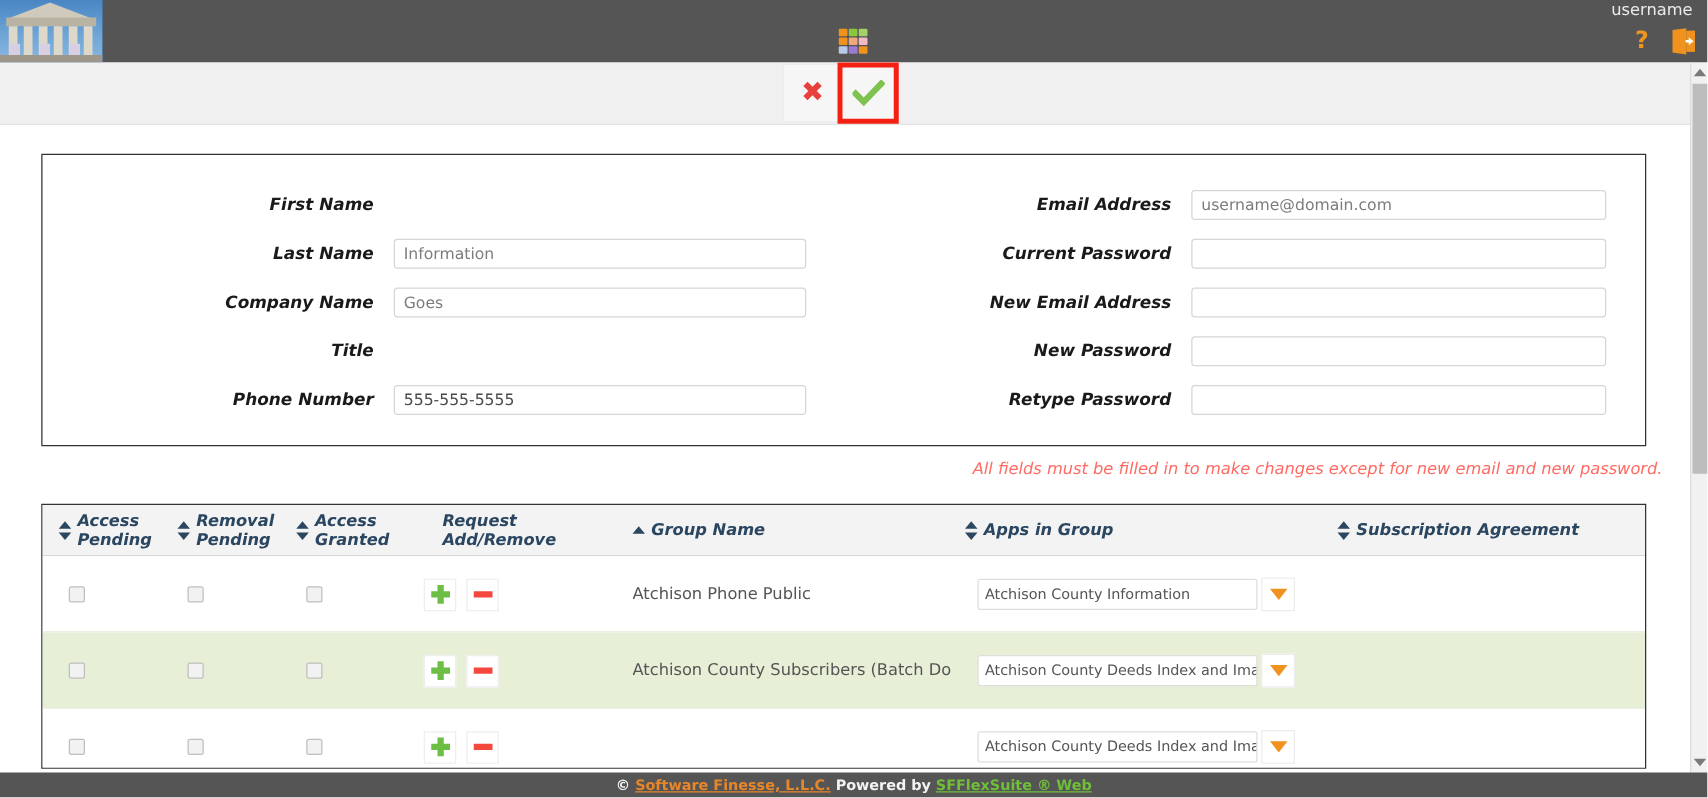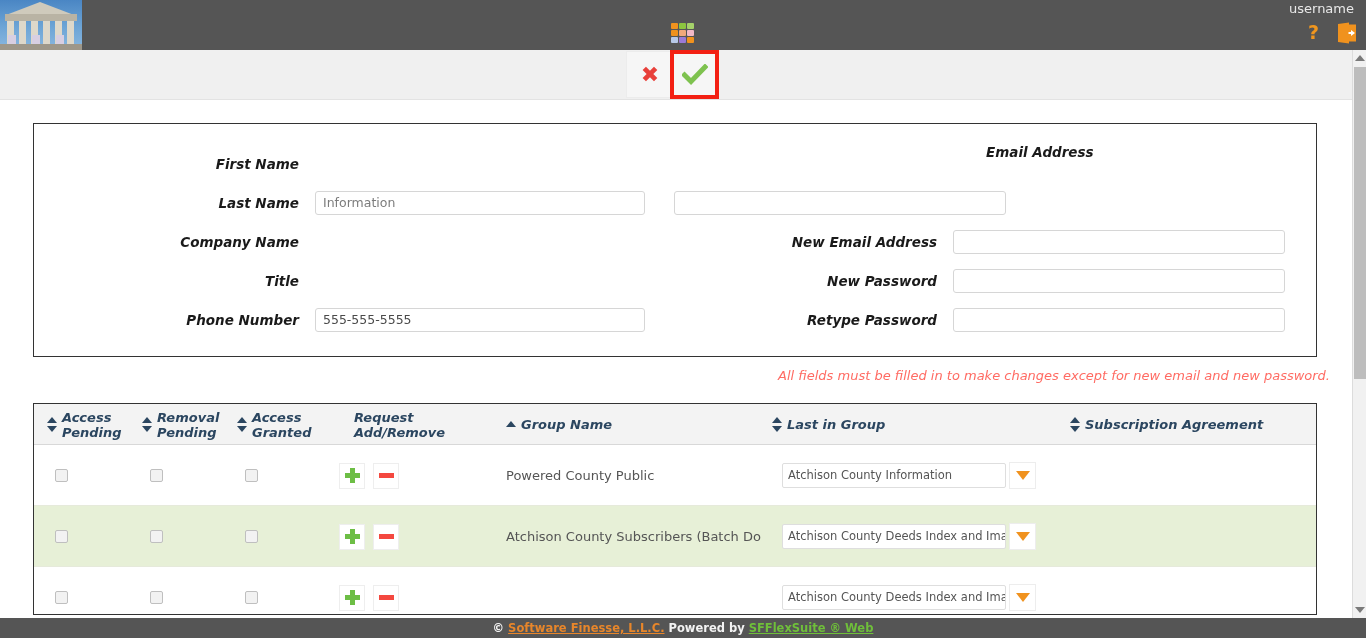--- a/index.html
+++ b/index.html
@@ -395,35 +395,37 @@
     <div class="form-col col-left" id="form-col-left">
         <div class="frow" style="top: 20px;">
           <div class="flabel">First Name</div>
         </div>
         <div class="frow" style="top: 59px;">
           <div class="flabel">Last Name</div>
           <input type="text" class="finput" value="Information" style="">
         </div>
         <div class="frow" style="top: 98px;">
           <div class="flabel">Company Name</div>
+          <input type="text" class="finput" value="Goes" style="">
         </div>
         <div class="frow" style="top: 137px;">
           <div class="flabel">Title</div>
         </div>
         <div class="frow" style="top: 176px;">
           <div class="flabel">Phone Number</div>
           <input type="text" class="finput filled" value="555-555-5555" style="">
         </div>
       </div>
     <div class="form-col col-right" id="form-col-right">
-        <div class="frow" style="top: 20px; flex-direction: column;">
+        <div class="frow" style="top: 20px;">
           <div class="flabel">Email Address</div>
           <input type="text" class="finput" value="username@domain.com" style="">
         </div>
         <div class="frow" style="top: 59px;">
+          <div class="flabel">Current Password</div>
           <input type="text" class="finput" style="">
         </div>
         <div class="frow" style="top: 98px;">
           <div class="flabel">New Email Address</div>
           <input type="text" class="finput" style="">
         </div>
         <div class="frow" style="top: 137px;">
           <div class="flabel">New Password</div>
           <input type="text" class="finput" style="">
         </div>
@@ -467,21 +469,21 @@
         </div>
         <div class="th" style="left: 305px; width: 120px;">
           <span class="sortarrows" style="visibility: hidden;"></span>
           <span>Request Add/Remove</span>
         </div>
         <div class="th" style="left: 738px; width: 260px;">
           <span class="sortarrows">
             <span class="up"></span>
             <span class="dn"></span>
           </span>
-          <span>Last in Group</span>
+          <span>Apps in Group</span>
         </div>
         <div class="th" style="left: 1036px; width: 260px;">
           <span class="sortarrows">
             <span class="up"></span>
             <span class="dn"></span>
           </span>
           <span>Subscription Agreement</span>
         </div>
       </div>
     <div id="table-body">
@@ -497,21 +499,21 @@
           </div>
           <div class="cell" style="left: 305px;">
             <div class="pm-btn">
               <span class="plus-g"></span>
             </div>
             <div class="pm-btn" style="margin-left: 8px;">
               <span class="minus-r"></span>
             </div>
           </div>
           <div class="cell" style="left: 472px; width: 260px;">
-            <span class="gname">Powered County Public</span>
+            <span class="gname">Atchison Phone Public</span>
           </div>
           <div class="cell appsel" style="left: 748px;">
             <div class="appsel-text">Atchison County Information</div>
             <div class="appsel-btn">
               <span class="caret-or"></span>
             </div>
           </div>
           <div class="cell" style="left: 1010px; width: 260px;">
             <span class="gname"></span>
           </div>

